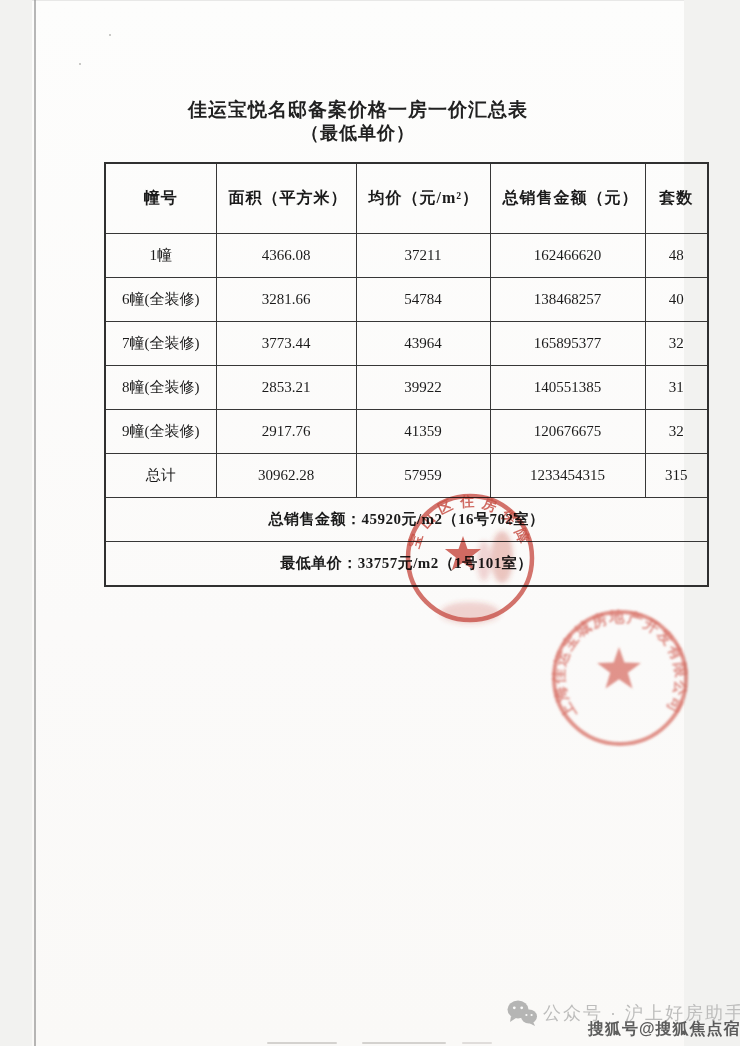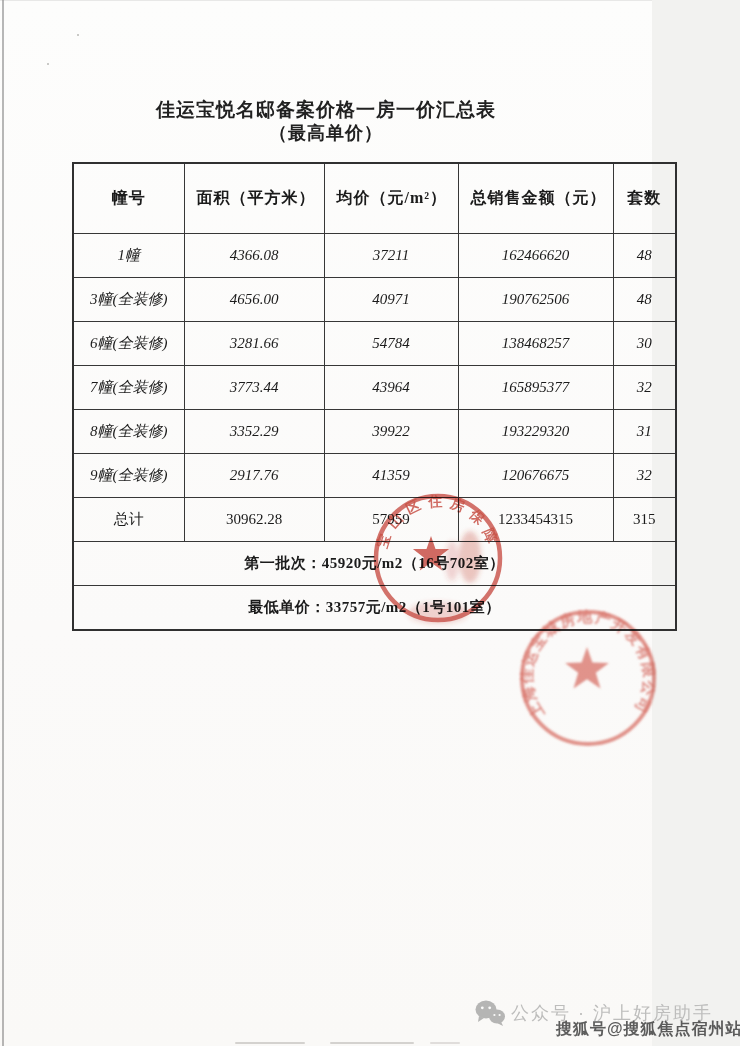--- a/index.html
+++ b/index.html
@@ -4,20 +4,21 @@
 <style>
   html,body{margin:0;padding:0;}
   body{
     width:740px;height:1046px;overflow:hidden;
     background:#f2f2f0;
     font-family:"Liberation Serif","DejaVu Serif",serif;
   }
   .page{
     position:relative;width:652px;height:1046px;
     background:linear-gradient(180deg,#fdfdfc 0%,#fbfaf9 60%,#faf9f7 100%);
+    margin-left:32px;
   }
   
   .edge-left{position:absolute;left:2px;top:0;width:2px;height:100%;background:rgba(125,125,125,.55);}
   .edge-top{position:absolute;left:0;top:0;width:100%;height:1px;background:rgba(140,140,140,.18);}
   .dash{position:absolute;height:2px;background:#d4d2cf;border-radius:1px;}
   .speck{position:absolute;width:2px;height:2px;background:#b9b9b6;border-radius:50%;}
 
   .doc-title{
     position:absolute;top:99px;left:0;width:100%;text-align:center;
     font-size:19px;font-weight:bold;color:#212121;letter-spacing:1px;line-height:22px;
@@ -32,21 +33,21 @@
     border-collapse:collapse;table-layout:fixed;
     border:2px solid #303030;
   }
   .price-table th,.price-table td{
     border:1.5px solid #373737;
     text-align:center;vertical-align:middle;
     color:#1b1b1b;padding:12px;overflow:hidden;white-space:nowrap;
   }
   .price-table thead tr{height:70px;}
   .price-table th{font-size:16px;font-weight:bold;letter-spacing:1px;}
-  .price-table tr.data-row{height:37px;font-style:italic;}
+  .price-table tr.data-row{height:37px;}
   .price-table tr.total-row{height:36px;}
   .price-table td{font-size:15px;}
   .price-table tr.sum-row-1{height:36px;}
   .price-table tr.sum-row-2{height:35px;}
   .price-table tr.sum-row-3{height:30px;}
   .price-table td.summary-cell{font-weight:bold;font-size:15px;letter-spacing:.5px;}
 
   .stamp{position:absolute;mix-blend-mode:multiply;pointer-events:none;}
   #stamp-authority{left:353px;top:473px;opacity:.88;}
   #stamp-developer{left:498px;top:588px;opacity:.78;}
@@ -71,21 +72,21 @@
 
   <div class="edge-left"></div>
   <div class="edge-top"></div>
   <div class="dash" style="left:235px;top:1042px;width:70px;"></div>
   <div class="dash" style="left:330px;top:1042px;width:84px;"></div>
   <div class="dash" style="left:430px;top:1042px;width:30px;opacity:.7;"></div>
   <div class="speck" style="left:77px;top:34px;"></div>
   <div class="speck" style="left:47px;top:63px;"></div>
 
   <div class="doc-title">佳运宝悦名邸备案价格一房一价汇总表</div>
-  <div class="doc-subtitle">（最高单价）</div>
+  <div class="doc-subtitle">（最低单价）</div>
 
   <table class="price-table">
     <colgroup>
       <col style="width:111px">
         <col style="width:140px">
         <col style="width:134px">
         <col style="width:155px">
         <col style="width:63px">
     </colgroup>
     <thead>
@@ -99,63 +100,56 @@
     </thead>
     <tbody>
       <tr class="data-row">
         <td>1幢</td>
         <td>4366.08</td>
         <td>37211</td>
         <td>162466620</td>
         <td>48</td>
       </tr>
       <tr class="data-row">
-        <td>3幢(全装修)</td>
-        <td>4656.00</td>
-        <td>40971</td>
-        <td>190762506</td>
-        <td>48</td>
-      </tr>
-      <tr class="data-row">
         <td>6幢(全装修)</td>
         <td>3281.66</td>
         <td>54784</td>
         <td>138468257</td>
-        <td>30</td>
+        <td>40</td>
       </tr>
       <tr class="data-row">
         <td>7幢(全装修)</td>
         <td>3773.44</td>
         <td>43964</td>
         <td>165895377</td>
         <td>32</td>
       </tr>
       <tr class="data-row">
         <td>8幢(全装修)</td>
-        <td>3352.29</td>
+        <td>2853.21</td>
         <td>39922</td>
-        <td>193229320</td>
+        <td>140551385</td>
         <td>31</td>
       </tr>
       <tr class="data-row">
         <td>9幢(全装修)</td>
         <td>2917.76</td>
         <td>41359</td>
         <td>120676675</td>
         <td>32</td>
       </tr>
       <tr class="total-row">
         <td>总计</td>
         <td>30962.28</td>
         <td>57959</td>
         <td>1233454315</td>
         <td>315</td>
       </tr>
       <tr class="sum-row-1">
-        <td class="summary-cell" colspan="5">第一批次：45920元/m2（16号702室）</td>
+        <td class="summary-cell" colspan="5">总销售金额：45920元/m2（16号702室）</td>
       </tr>
       <tr class="sum-row-2">
         <td class="summary-cell" colspan="5">最低单价：33757元/m2（1号101室）</td>
       </tr>
     </tbody>
   </table>
 
   <svg id="stamp-authority" class="stamp" width="170" height="170" viewBox="0 0 170 170">
     <defs>
       <filter id="blurA" x="-20%" y="-20%" width="140%" height="140%">

